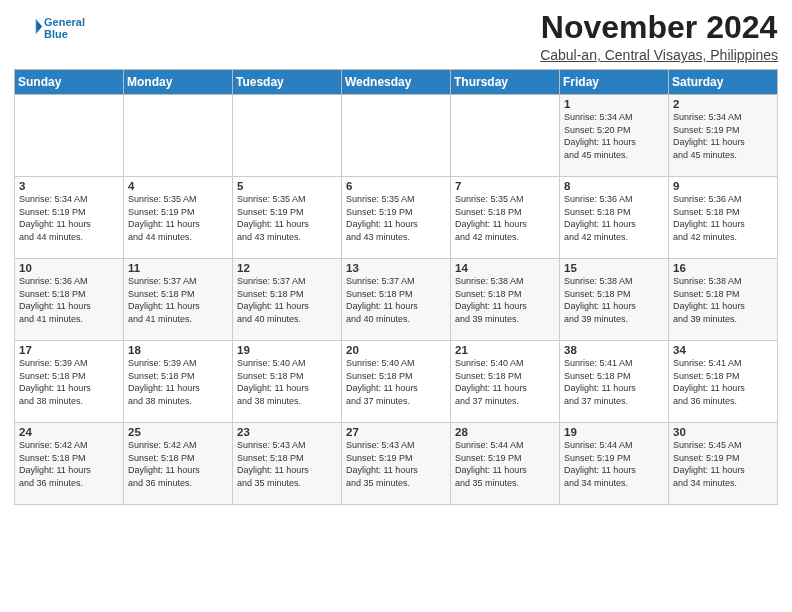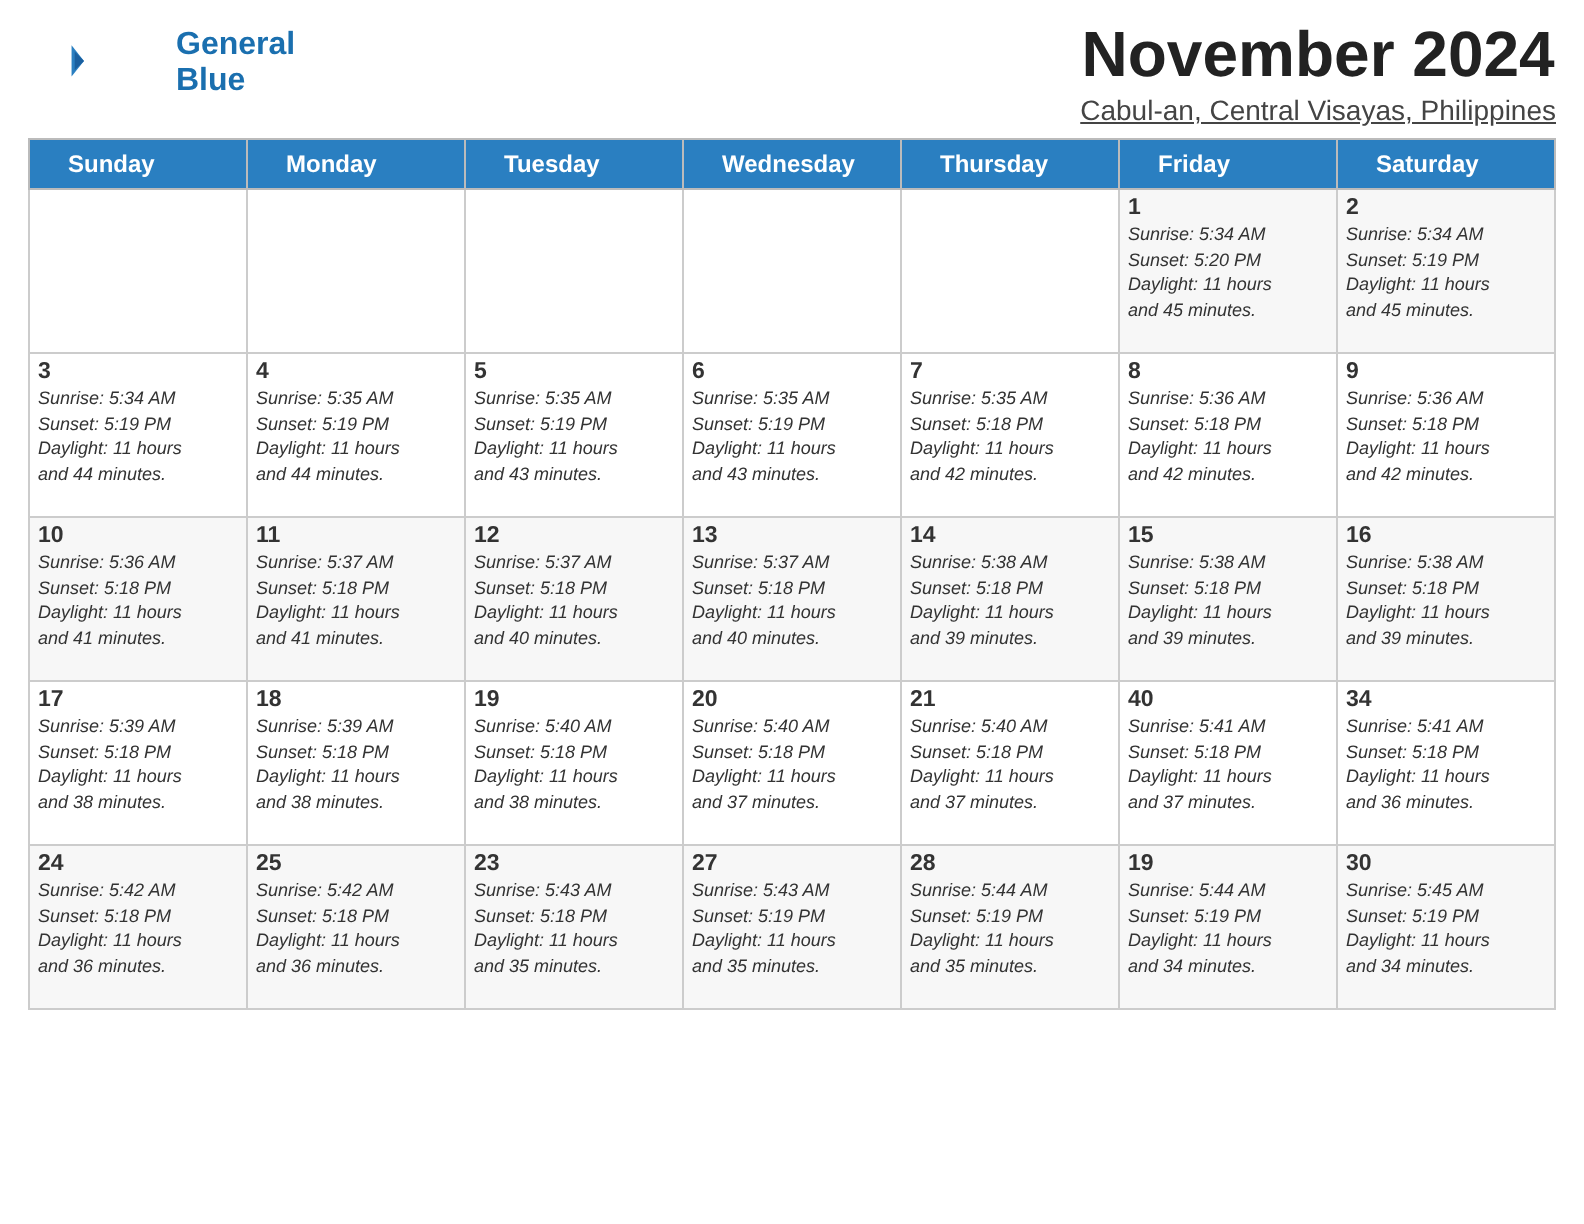--- a/index.html
+++ b/index.html
@@ -20,25 +20,24 @@
       justify-content: space-between;
       align-items: flex-start;
       margin-bottom: 6px;
     }
     .logo {
       display: flex;
       align-items: center;
       margin-top: 4px;
     }
     .logo-text {
-      font-size: 16px;
+      font-size: 11px;
       font-weight: bold;
       color: #333;
       line-height: 1.1;
-      margin-left: 44px;
     }
     .logo-text .blue { color: #1a6faf; }
     .logo-icon {
       width: 28px;
       height: 28px;
       margin-right: 2px;
     }
     .title-block {
       text-align: center;
     }
@@ -58,21 +57,21 @@
       width: 100%;
       border-collapse: collapse;
       border: 1px solid #bbb;
     }
     .calendar th {
       background: #2a7fc1;
       color: #fff;
       font-size: 12px;
       font-weight: bold;
       text-align: left;
-      padding: 5px 19px;
+      padding: 5px 3px;
       border: 1px solid #bbb;
     }
     .calendar td {
       width: calc(100%/7);
       vertical-align: top;
       border: 1px solid #ccc;
       padding: 3px 4px;
       font-size: 9.5px;
       color: #333;
       background: #fff;
@@ -88,21 +87,20 @@
     .day-num {
       font-size: 11.5px;
       font-weight: bold;
       display: block;
       margin-bottom: 1px;
     }
     .day-info {
       font-size: 9px;
       color: #333;
       line-height: 1.4;
-      font-style: italic;
     }
     .empty-cell {
       background: #fff !important;
     }
   </style>
 </head>
 <body>
 
 <div class="page">
   <div class="header">
@@ -289,21 +287,21 @@
 and 37 minutes.</div>
           </td>
           <td>
             <span class="day-num">21</span>
             <div class="day-info" style="white-space: pre-line;">Sunrise: 5:40 AM
 Sunset: 5:18 PM
 Daylight: 11 hours
 and 37 minutes.</div>
           </td>
           <td>
-            <span class="day-num">40</span>
+            <span class="day-num">38</span>
             <div class="day-info" style="white-space: pre-line;">Sunrise: 5:41 AM
 Sunset: 5:18 PM
 Daylight: 11 hours
 and 37 minutes.</div>
           </td>
           <td>
             <span class="day-num">34</span>
             <div class="day-info" style="white-space: pre-line;">Sunrise: 5:41 AM
 Sunset: 5:18 PM
 Daylight: 11 hours

